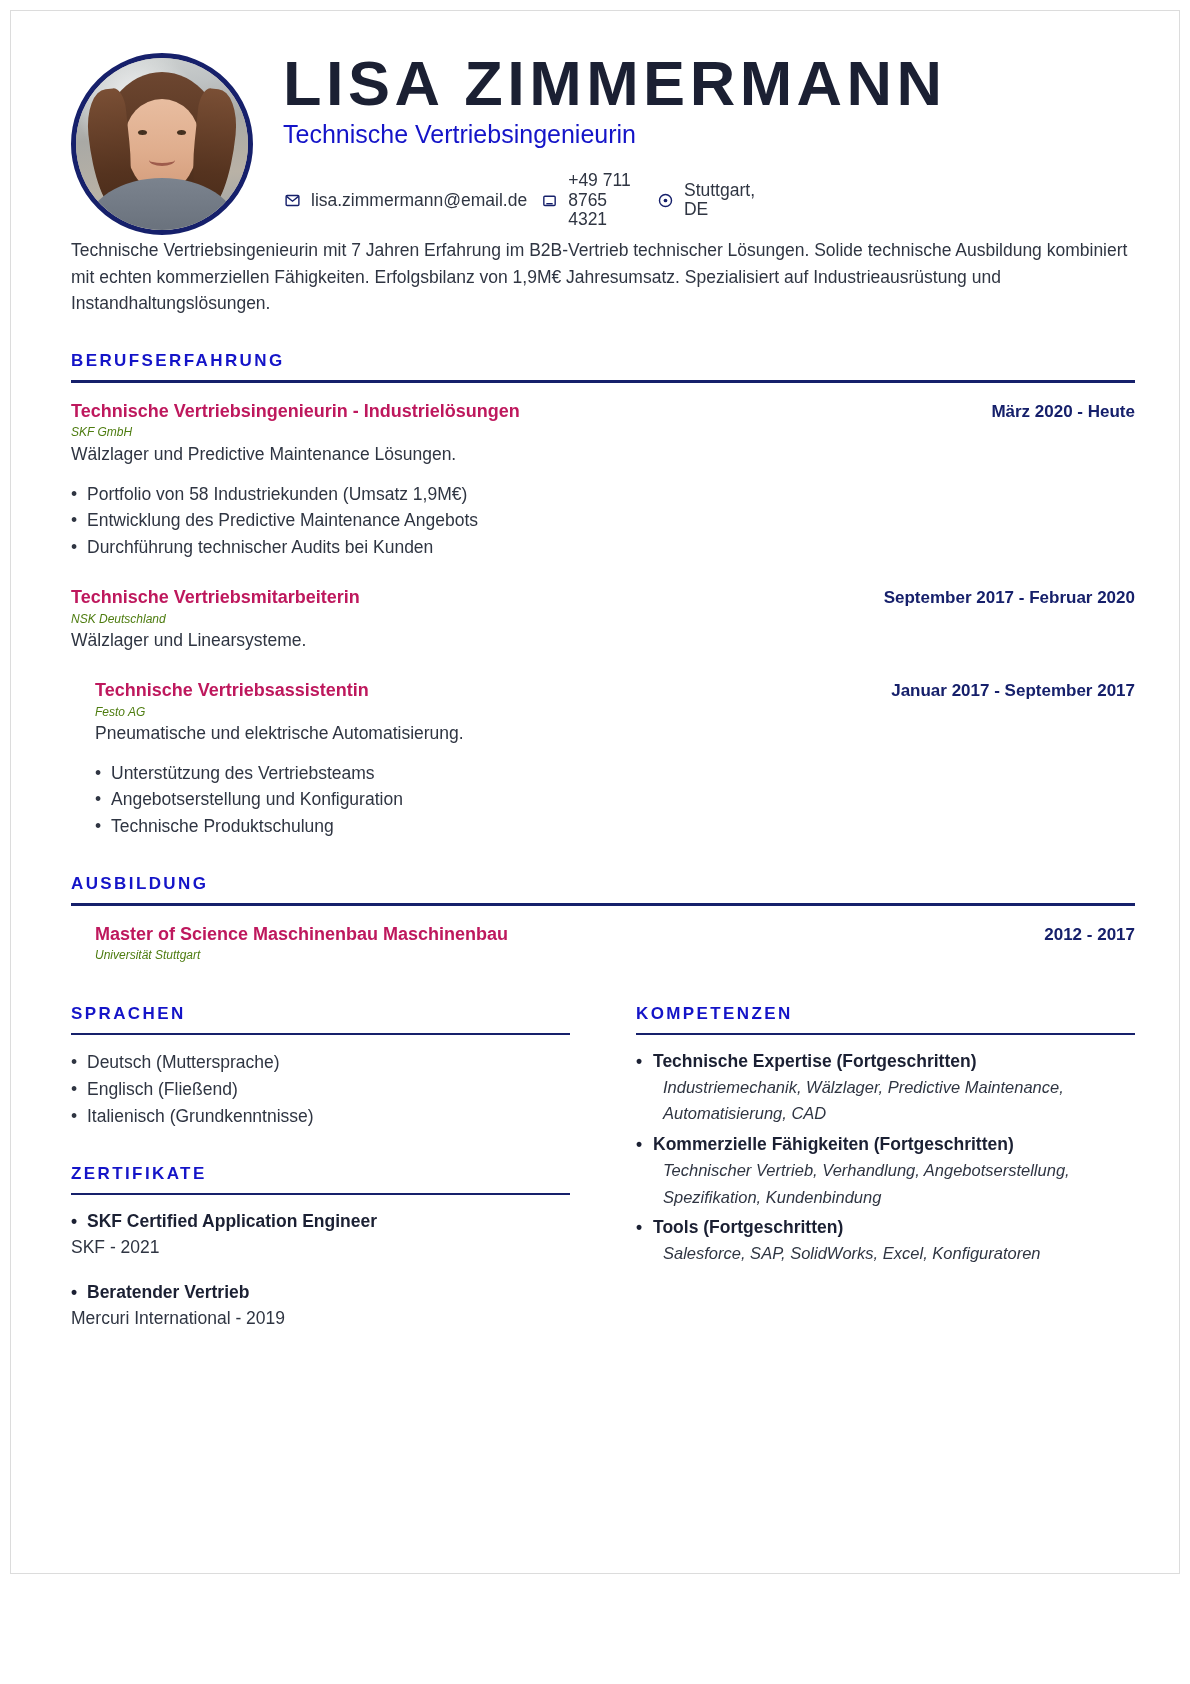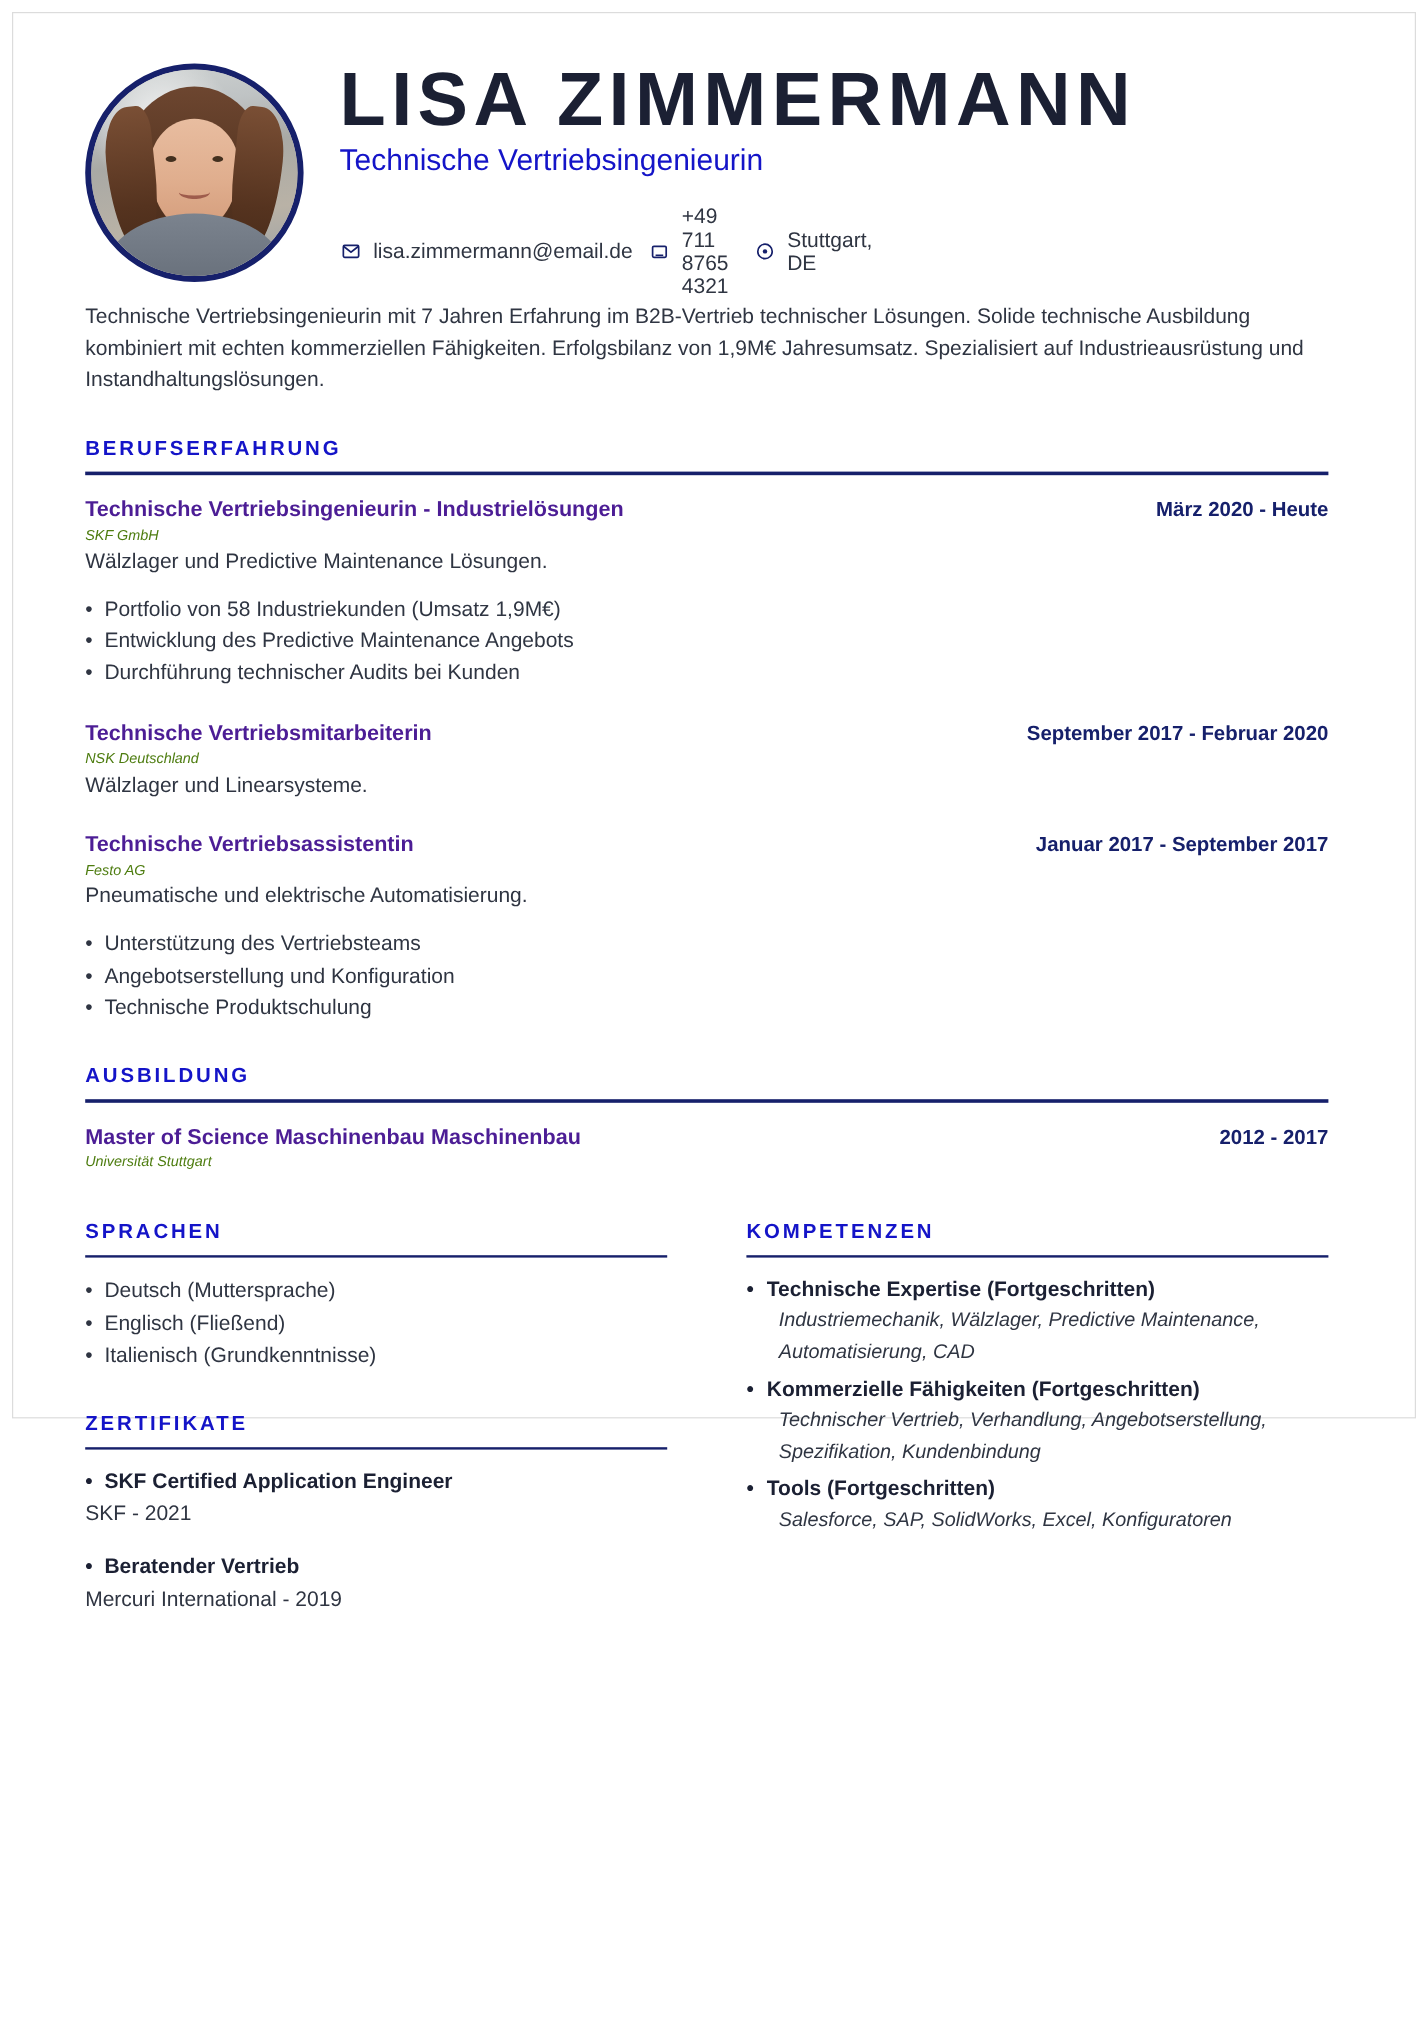--- a/index.html
+++ b/index.html
@@ -18,25 +18,25 @@
     height: 1684px;
     margin: 0 auto;
     background: #ffffff;
     box-sizing: border-box;
     padding: 10px;
     overflow: hidden;
   }
   .sheet {
     position: relative;
     width: 1170px;
-    height: 1172px;
+    height: 1564px;
     background: #ffffff;
     border: 1px solid #dcdcdc;
     box-sizing: border-box;
-    padding: 38px 72px 0 60px;
+    padding: 38px 44px 0 60px;
   }
 
   
   .header {
     display: flex;
     align-items: flex-start;
     gap: 30px;
   }
   .photo-wrap {
     flex: 0 0 auto;
@@ -194,31 +194,31 @@
   }
   .rule {
     height: 3px;
     background: #16206b;
     width: 100%;
     margin-bottom: 17px;
   }
   .rule.thin { height: 2px; margin-bottom: 14px; }
 
   .entry { margin-bottom: 26px; }
-  .entry:last-child { margin-bottom: 0; }
+  .entry:last-child { margin-bottom: 0; margin-left: 24px; }
   .entry-top {
     display: flex;
     justify-content: space-between;
     align-items: baseline;
     gap: 18px;
   }
   .entry-title {
     font-size: 18px;
     font-weight: 700;
-    color: #4c1d95;
+    color: #be185d;
     line-height: 1.25;
   }
   .entry-date {
     font-size: 17px;
     font-weight: 700;
     color: #16206b;
     white-space: nowrap;
     line-height: 1.25;
   }
   .entry-org {

